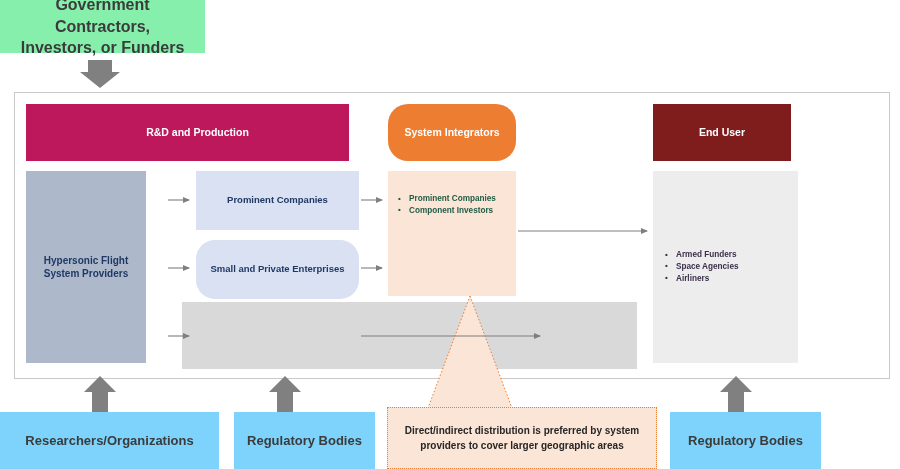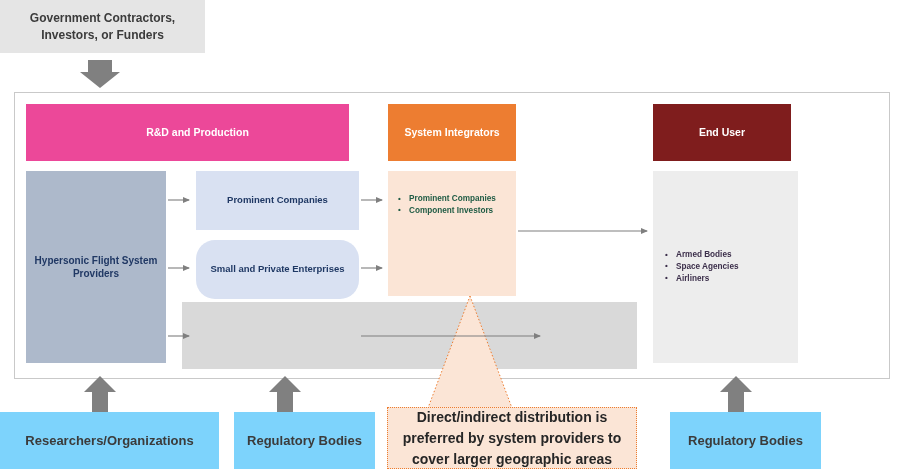--- a/index.html
+++ b/index.html
@@ -26,22 +26,22 @@
     display: flex;
     align-items: center;
     justify-content: center;
     text-align: center;
     line-height: 1.35;
   }
 
   
   #gov-contractors-box {
     left: 0px; top: 0px; width: 205px; height: 53px;
-    background: #e5e5e5;
-    font-size: 12px;
+    background: #86efac;
+    font-size: 16px;
     font-weight: 600;
     color: #3b3b3b;
     padding: 0 16px;
   }
 
   
   #main-frame {
     position: absolute;
     left: 14px; top: 92px; width: 876px; height: 287px;
     border: 1px solid #c9c9c9;
@@ -52,35 +52,36 @@
   
   .header-band {
     color: #ffffff;
     font-size: 10.5px;
     font-weight: 600;
     height: 57px;
     top: 104px;
   }
   #rd-production-header {
     left: 26px; width: 323px;
-    background: #ec4899;
+    background: #be185d;
     padding-left: 20px;
   }
   #system-integrators-header {
     left: 388px; width: 128px;
     background: #ed7d31;
+    border-radius: 20px;
   }
   #end-user-header {
     left: 653px; width: 138px;
     background: #7f1d1d;
   }
 
   
   #providers-box {
-    left: 26px; top: 171px; width: 140px; height: 192px;
+    left: 26px; top: 171px; width: 120px; height: 192px;
     background: #adb9cb;
     color: #203864;
     font-size: 10px;
     font-weight: 600;
     padding: 0 8px;
   }
 
   
   .lightblue {
     background: #d9e1f2;
@@ -158,24 +159,24 @@
     top: 412px;
     height: 57px;
     padding: 0 10px;
   }
   #researchers-box { left: 0px; width: 219px; }
   #regulatory-bodies-left-box { left: 234px; width: 141px; }
   #regulatory-bodies-right-box { left: 670px; width: 151px; }
 
   
   #distribution-callout {
-    left: 387px; top: 407px; width: 250px; height: 62px;
+    left: 387px; top: 407px; width: 270px; height: 62px;
     background: #fbe5d6;
     border: 1px dotted #ed7d31;
-    font-size: 14px;
+    font-size: 10px;
     font-weight: 600;
     color: #262626;
     padding: 0 14px;
     line-height: 1.5;
     z-index: 3;
   }
 
   
   #connector-layer {
     position: absolute;
@@ -232,21 +233,21 @@
 
   <div class="box" id="integrators-detail-box">
     <ul class="bullets">
       <li>Prominent Companies</li>
       <li>Component Investors</li>
     </ul>
   </div>
 
   <div class="box" id="end-user-detail-box">
     <ul class="bullets">
-      <li>Armed Bodies</li>
+      <li>Armed Funders</li>
       <li>Space Agencies</li>
       <li>Airliners</li>
     </ul>
   </div>
 
   <div class="box bottom-actor" id="researchers-box">
     <span>Researchers/Organizations</span>
   </div>
   <div class="box bottom-actor" id="regulatory-bodies-left-box">
     <span>Regulatory Bodies</span>

